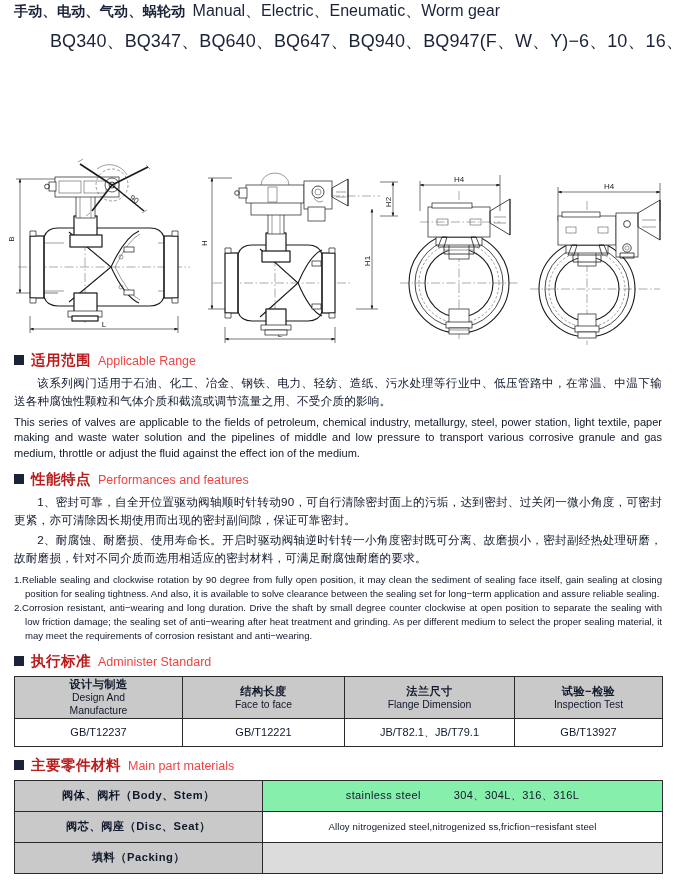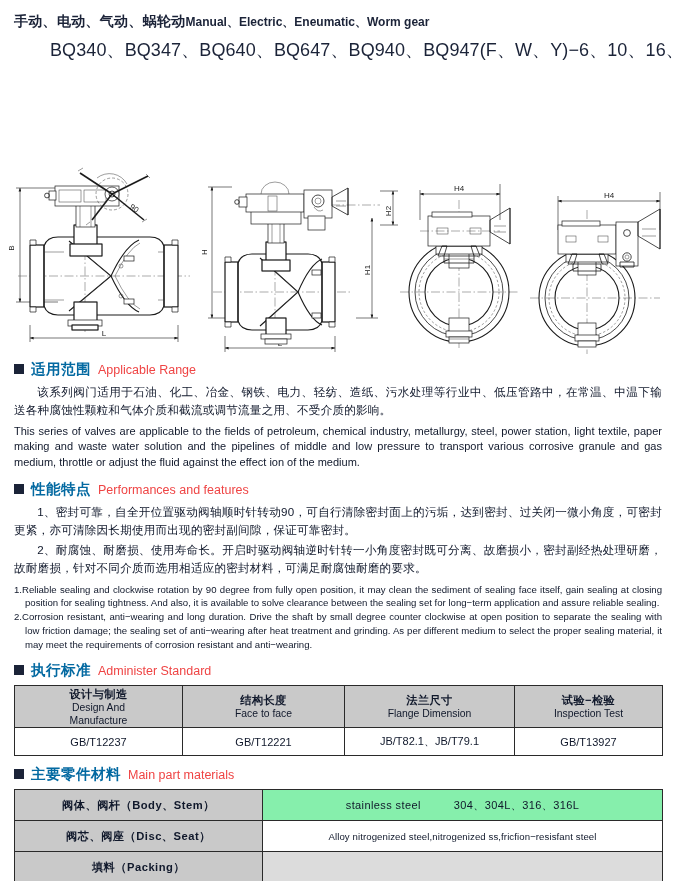--- a/index.html
+++ b/index.html
@@ -7,27 +7,27 @@
     width:676px;height:881px;
     background:#ffffff;
     font-family:"Liberation Sans","DejaVu Sans",sans-serif;
     color:#1b2338;
     overflow:hidden;
     position:relative;
   }
   .page{position:relative;width:676px;height:881px;}
 
   
-  .title-block{padding:12px 14px 0 14px;}
+  .title-block{padding:0 14px 0 14px;}
   .title-line{
     display:flex;align-items:baseline;white-space:nowrap;
     font-size:13.5px;line-height:1.35;color:#1b2338;
   }
   .title-cn{font-weight:bold;font-size:14px;letter-spacing:.3px;}
-  .title-en{font-weight:bold;font-size:12px;}
+  .title-en{font-weight:normal;font-size:16px;margin-left:7px;}
   .model-line{
     display:flex;align-items:flex-end;white-space:nowrap;
     font-size:13.5px;margin-top:7px;color:#1b2338;
   }
   .model-text{font-size:18px;letter-spacing:.1px;margin-left:36px;}
   .cpr{
     display:inline-flex;flex-direction:column;
     font-size:7.5px;line-height:7.5px;font-weight:bold;
     margin-left:3px;margin-bottom:1px;letter-spacing:.2px;
   }
@@ -43,21 +43,21 @@
   
   .section-head{
     display:flex;align-items:baseline;
     margin:0 0 4px 14px;
   }
   .sq{
     display:inline-block;width:10px;height:10px;
     background:#1b2338;margin-right:7px;
     position:relative;top:0px;flex:none;
   }
-  .sh-cn{font-size:14.5px;font-weight:bold;color:#0369a1;letter-spacing:.5px;}
+  .sh-cn{font-size:14.5px;font-weight:bold;color:#b91c1c;letter-spacing:.5px;}
   .sh-en{font-size:12.5px;font-weight:normal;color:#ef4444;margin-left:7px;}
 
   
   .cn-para{
     font-size:11.6px;line-height:1.55;color:#10182b;
     margin:2px 14px 0 14px;text-align:justify;letter-spacing:.2px;
   }
   .cn-indent{text-indent:2em;}
   .en-para{
     font-size:11px;line-height:1.42;color:#10182b;

